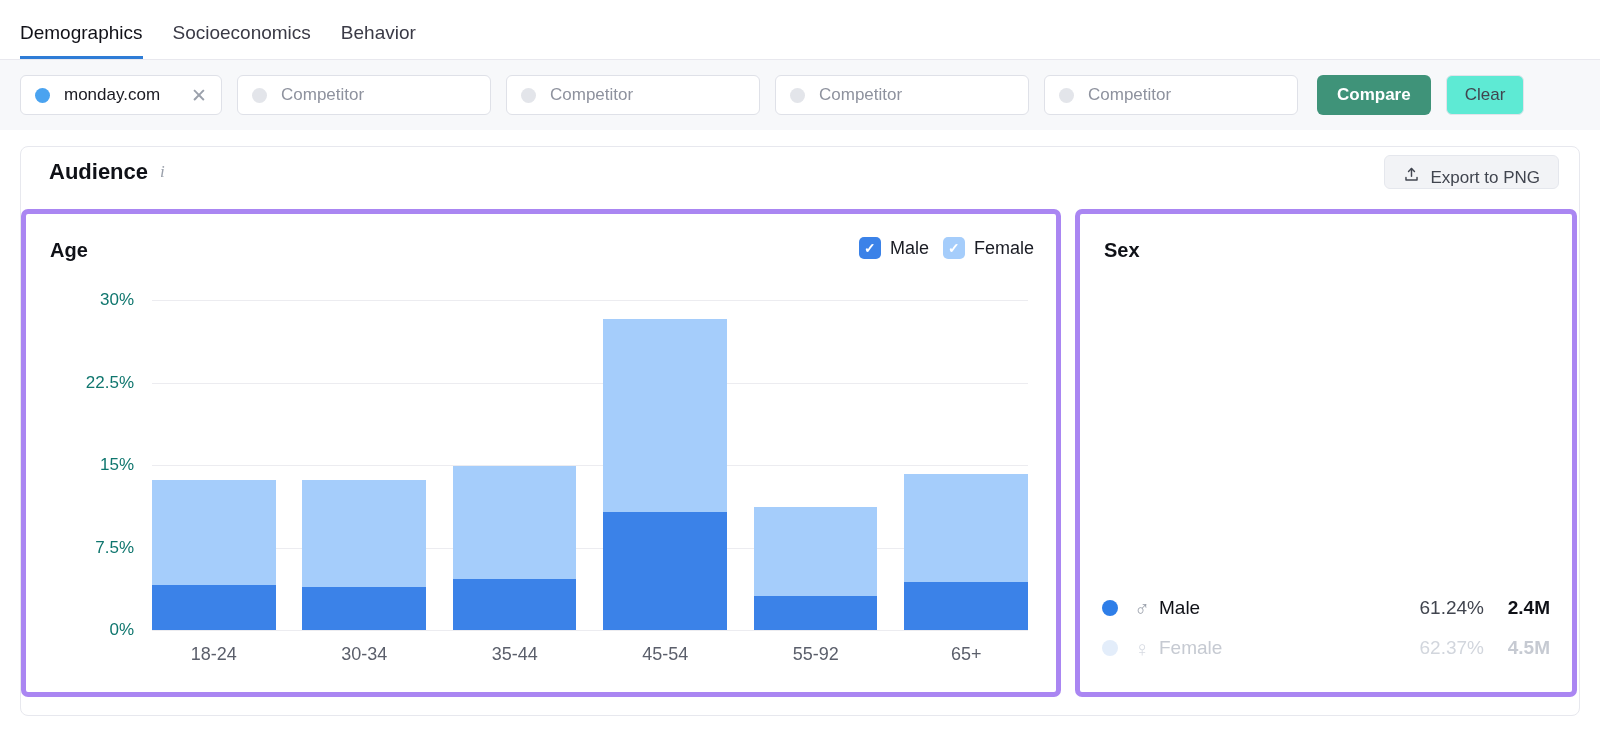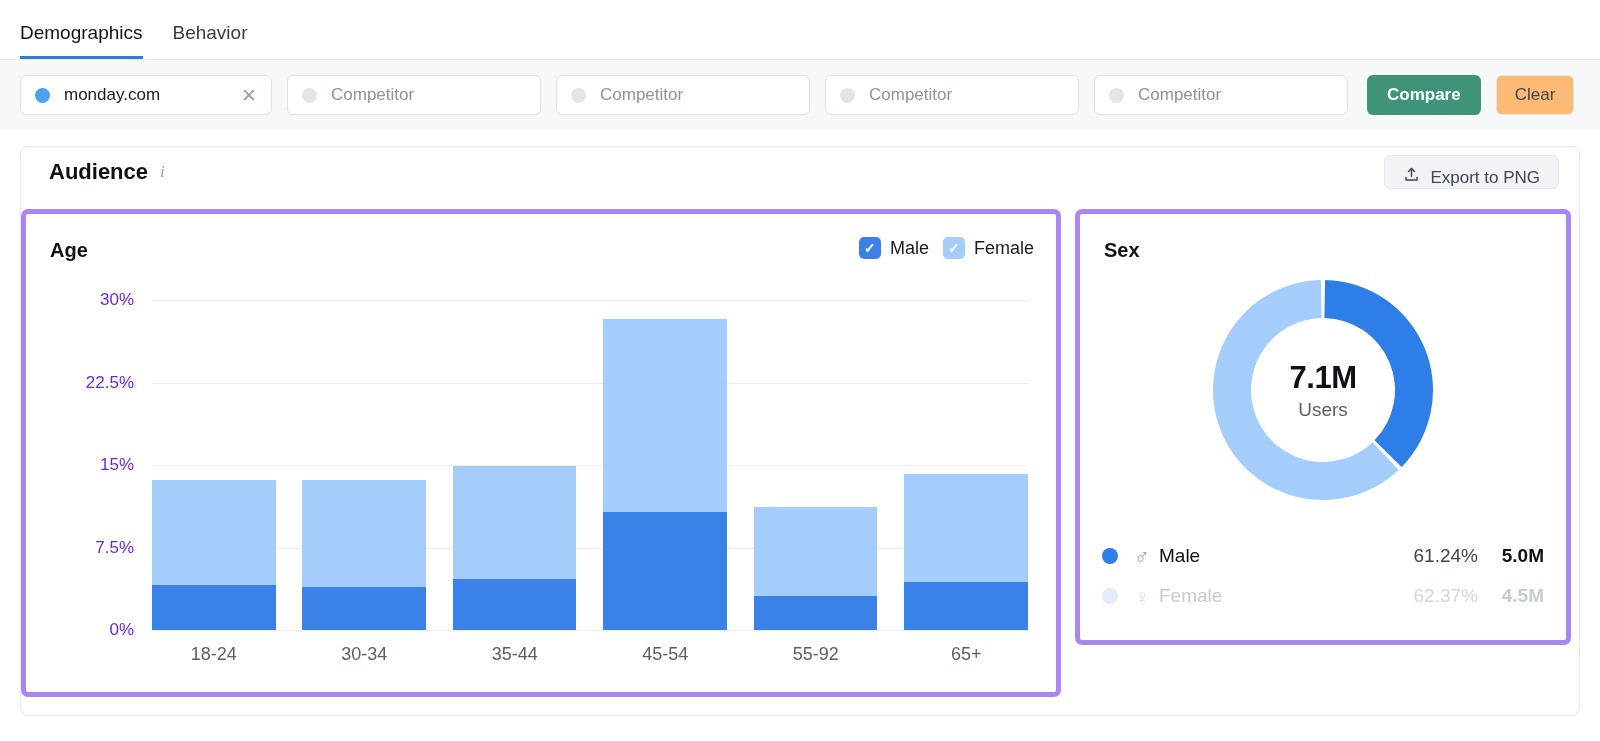--- a/index.html
+++ b/index.html
@@ -41,21 +41,21 @@
     gap: 15px;
   }
   .chip {
     height: 40px;
     border: 1px solid #dfe1e8;
     border-radius: 6px;
     background: #fff;
     display: flex;
     align-items: center;
     padding: 0 14px;
-    width: 252px;
+    width: 202px;
     flex: none;
   }
   .chip .dot {
     width: 15px; height: 15px; border-radius: 50%;
     background: #4aa3f0; flex: none;
   }
   .chip.empty .dot { background: #e3e5ea; }
   .chip .ctext {
     margin-left: 14px;
     font-size: 17px;
@@ -74,21 +74,21 @@
   .btn-compare {
     height: 40px; padding: 0 20px;
     background: #3f9379; color: #fff;
     border: none; border-radius: 6px;
     font-size: 17px; font-weight: bold;
     cursor: pointer; margin-left: 4px;
     font-family: "Liberation Sans", sans-serif;
   }
   .btn-clear {
     height: 40px; padding: 0 18px;
-    background: #fdba74; color: #41454f;
+    background: #5eead4; color: #41454f;
     border: 1px solid #e2e4ea; border-radius: 6px;
     font-size: 17px; cursor: pointer;
     font-family: "Liberation Sans", sans-serif;
   }
 
   
   .card {
     margin: 16px 20px 0 20px;
     border: 1px solid #e7e8ee;
     border-radius: 8px;
@@ -119,21 +119,21 @@
 
   
   .panels { display: flex; padding: 0 0 0 0; height: 500px; }
   .panel {
     border: 5px solid #aa86f2;
     border-radius: 7px;
     background: #fff;
     position: relative;
   }
   .panel-age { width: 1040px; margin-left: 0px; height: 488px; }
-  .panel-sex { flex: 1; margin-left: 14px; margin-right: 8px; height: 436px; }
+  .panel-sex { flex: 1; margin-left: 14px; margin-right: 2px; height: 488px; }
   .panel-title {
     font-size: 20px; font-weight: bold; color: #0f1117;
     position: absolute; left: 24px; top: 25px;
   }
 
   
   .age-legend {
     position: absolute; right: 22px; top: 23px;
     display: flex; align-items: center; gap: 14px;
   }
@@ -155,21 +155,21 @@
   .plot {
     position: absolute;
     left: 106px; right: 14px; top: 16px; height: 330px;
   }
   .gridline {
     position: absolute; left: 0; right: 0;
     height: 1px; background: #ececf0;
   }
   .ytick {
     position: absolute; right: 100%; margin-right: 18px;
-    font-size: 17px; color: #6d28d9;
+    font-size: 17px; color: #0f766e;
     transform: translateY(-50%);
     white-space: nowrap;
   }
   .bars {
     position: absolute; left: 0; right: 0; bottom: 0; top: 0;
     display: flex; align-items: flex-end; justify-content: space-between;
   }
   .bargroup { width: 14.1%; height: 100%; position: relative; }
   .bar {
     position: absolute; bottom: 0; left: 0; right: 0;
@@ -230,20 +230,21 @@
   .legend-row.female .gsym { color: #d6dae2; }
   .legend-row.female .lname { color: #c6cad2; }
   .legend-row.female .lpct { color: #d2d6dd; }
   .legend-row.female .lval { color: #c6cad2; }
 </style>
 </head>
 <body>
 
 <div class="tabbar">
   <div class="tab active">Demographics</div>
+  <div class="tab">Socioeconomics</div>
   <div class="tab">Behavior</div>
 </div>
 
 <div class="compbar">
 
   <div class="chip">
     <span class="dot"></span>
     <span class="ctext">monday.com</span>
     <span class="xbtn">✕</span>
   </div>
@@ -362,43 +363,29 @@
             <div class="xlabel">45-54</div>
             <div class="xlabel">55-92</div>
             <div class="xlabel">65+</div>
           </div>
       </div>
     </div>
 
     <div class="panel panel-sex">
       <div class="panel-title">Sex</div>
 
-      <div class="donut-wrap">
-        <div class="donut">
-          <svg width="240" height="240" viewBox="0 0 240 240">
-            <g id="donut-arcs" transform="translate(120,120)">
-                <path d="M 2.1117186639658607 -109.97972833338086 A 110 110 0 0 1 78.63496672973784 76.9190614049146 L 51.47016004128295 50.34702201048956 A 72 72 0 0 0 1.3822158527776542 -71.98673127275839 Z" fill="#2e7ee8"></path>
-                <path d="M 75.62425194180693 79.88098971746726 A 110 110 0 1 1 -2.1117186639659473 -109.97972833338086 L -1.3822158527777109 -71.98673127275839 A 72 72 0 1 0 49.49951036190999 52.28573872416039 Z" fill="#a5cdfb"></path>
-              </g>
-          </svg>
-          <div class="donut-center">
-            <div class="donut-value">7.1M</div>
-            <div class="donut-label">Users</div>
-          </div>
-        </div>
-      </div>
 
       <div class="sex-legend">
         <div class="legend-row male">
           <span class="ldot"></span>
           <span class="gsym">♂</span>
           <span class="lname">Male</span>
           <span class="lspace"></span>
           <span class="lpct">61.24%</span>
-          <span class="lval">5.0M</span>
+          <span class="lval">2.4M</span>
         </div>
         <div class="legend-row female">
           <span class="ldot"></span>
           <span class="gsym">♀</span>
           <span class="lname">Female</span>
           <span class="lspace"></span>
           <span class="lpct">62.37%</span>
           <span class="lval">4.5M</span>
         </div>
       </div>

